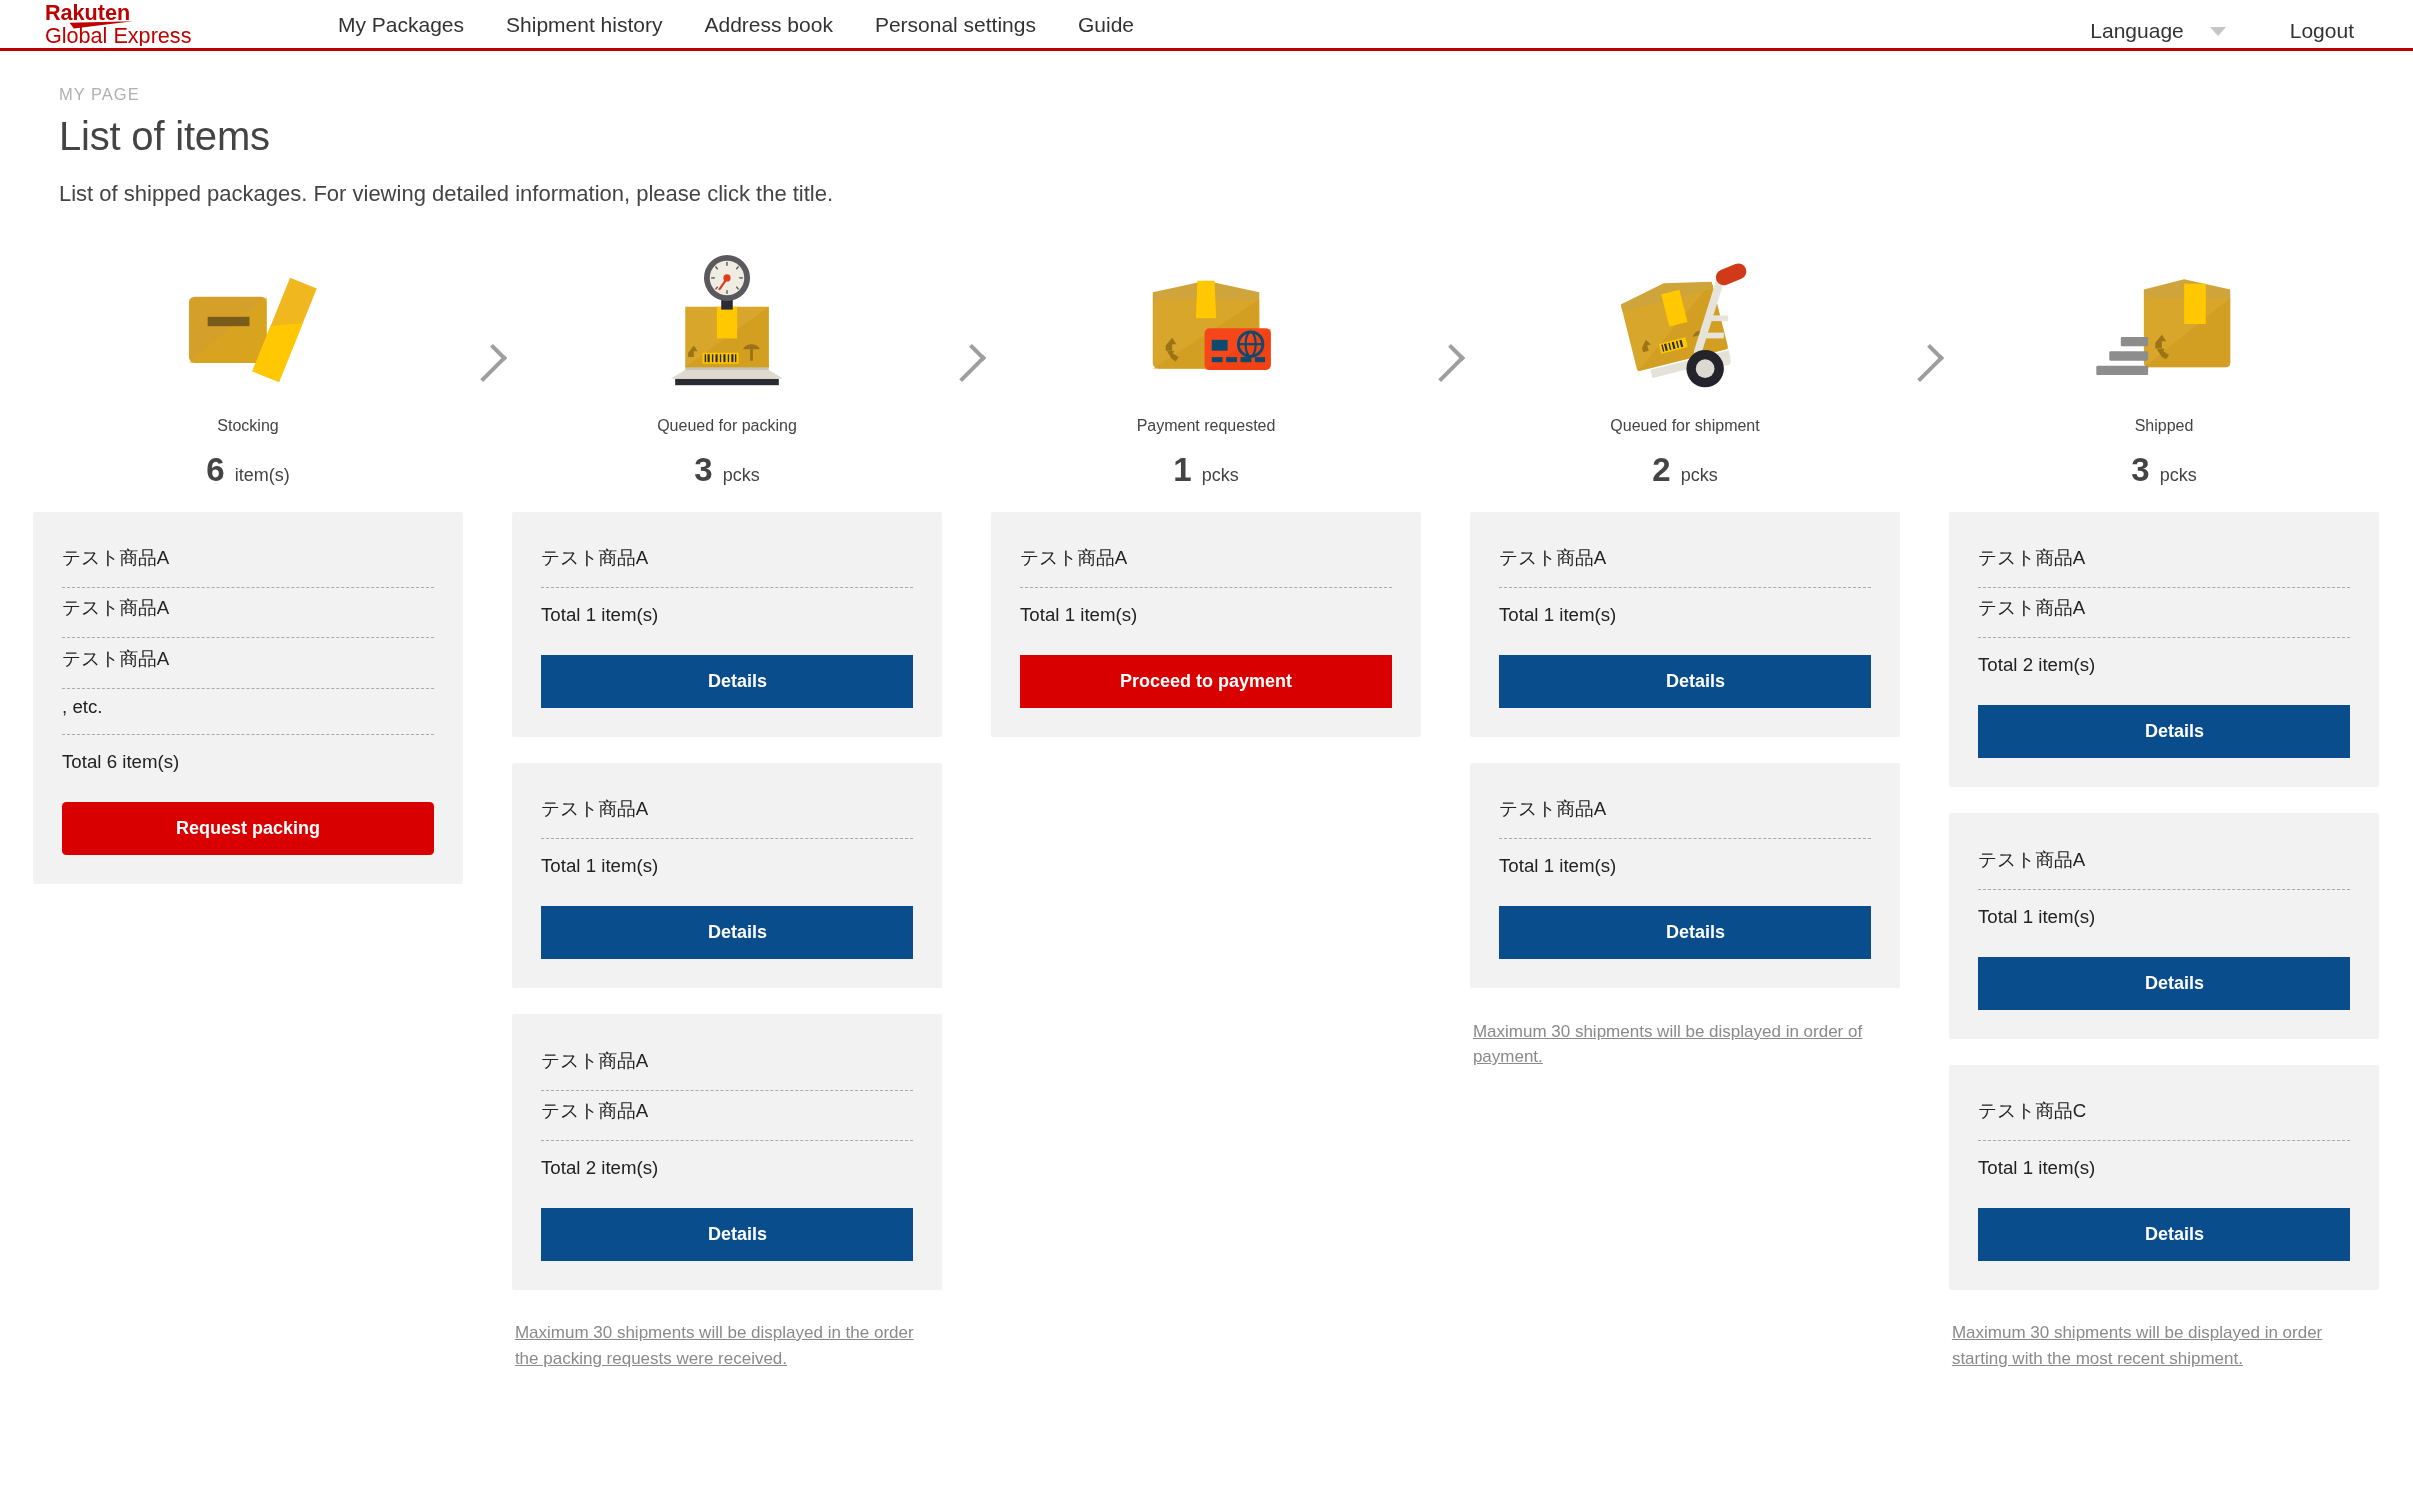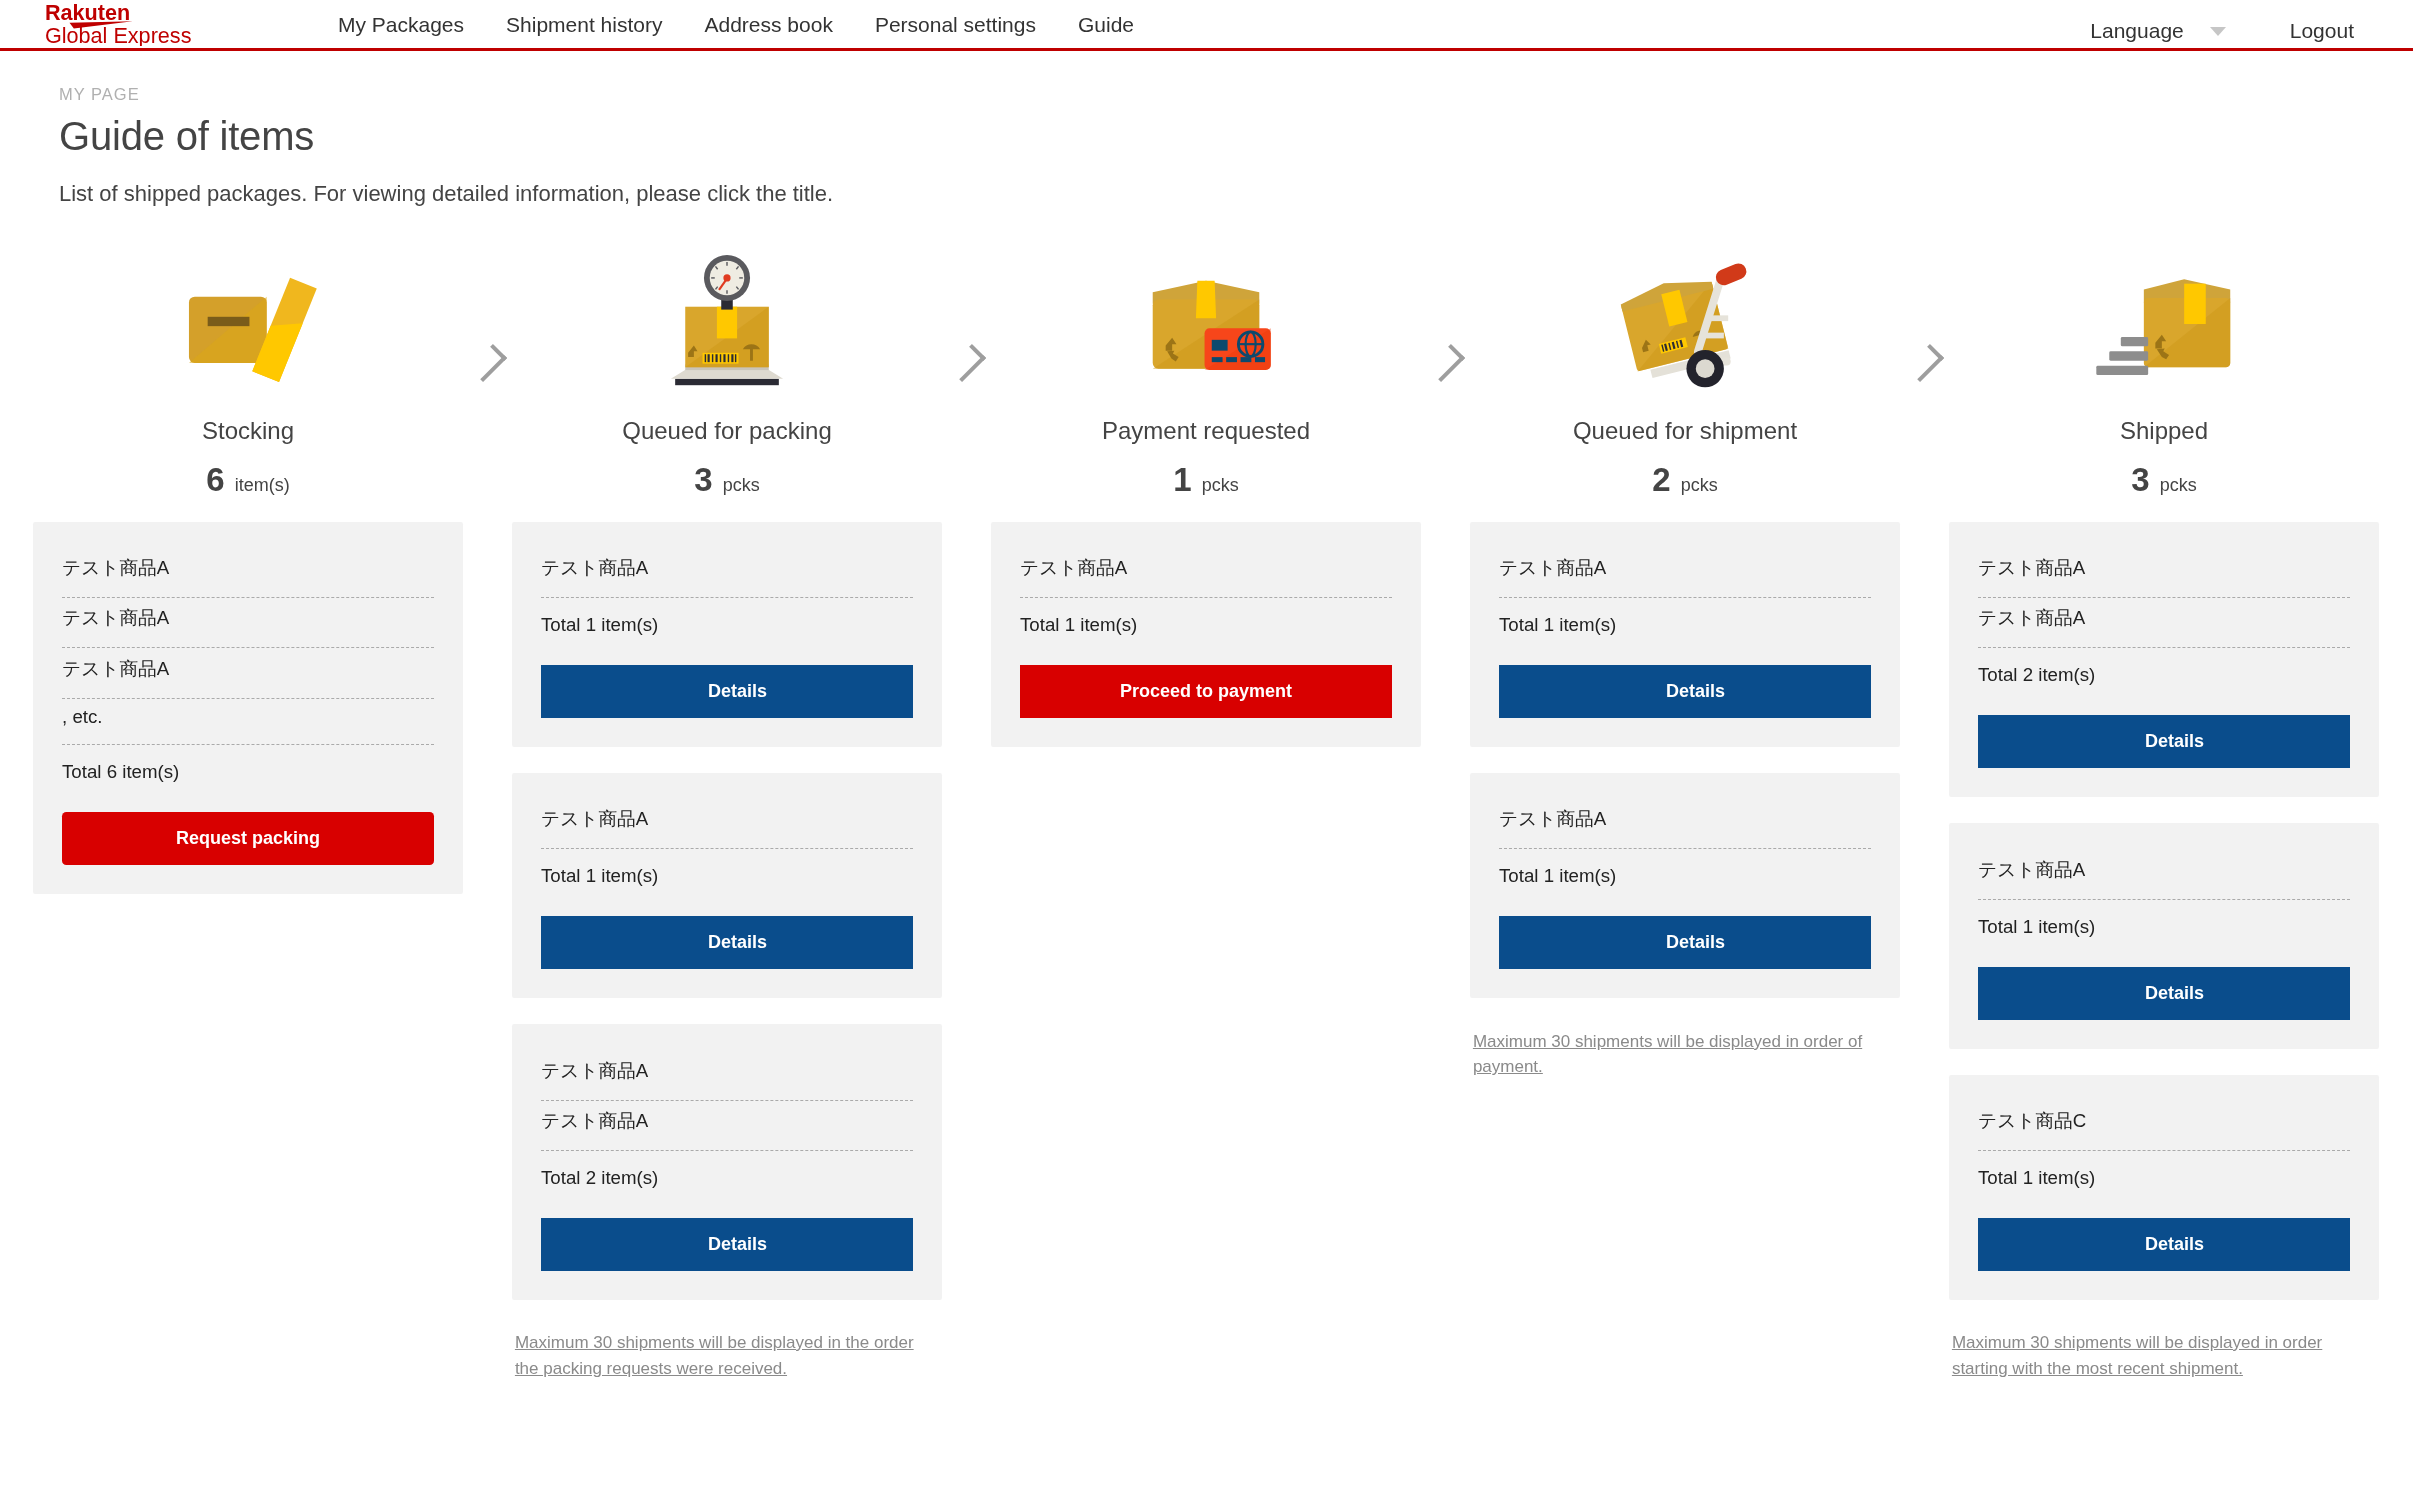--- a/index.html
+++ b/index.html
@@ -116,21 +116,21 @@
     border-top: 4.3px solid #9e9e9e;
     transform: rotate(45deg);
   }
   .icon-box {
     height: 149px;
     display: flex;
     align-items: flex-end;
     justify-content: center;
   }
   .step-label {
-    font-size: 24px;
+    font-size: 16px;
     color: #444444;
     margin-top: 21.5px;
     text-align: center;
   }
   .step-count {
     margin-top: 16px;
     display: flex;
     align-items: baseline;
     justify-content: center;
     gap: 10px;
@@ -207,21 +207,21 @@
     <div class="lang-wrap">
       <span class="lang-label">Language</span>
       <span class="caret"></span>
     </div>
     <span class="logout">Logout</span>
   </div>
 </div>
 
 <div class="page-head">
   <div class="eyebrow">MY PAGE</div>
-  <h1 class="page-title">Guide of items</h1>
+  <h1 class="page-title">List of items</h1>
   <div class="page-sub">List of shipped packages. For viewing detailed information, please click the title.</div>
 </div>
 
 <div class="board" id="board">
     <div class="col">
       <div class="icon-box">
         <svg viewBox="0 0 200 200" width="144" height="144">
           <rect x="18" y="62" width="108" height="92" rx="8" fill="#d4a02a"></rect>
          <path d="M18 154 L126 62 L126 154 Z" fill="#dba716" opacity=".55"></path>
          <rect x="44" y="90" width="58" height="13" fill="#7a5c1a"></rect>

